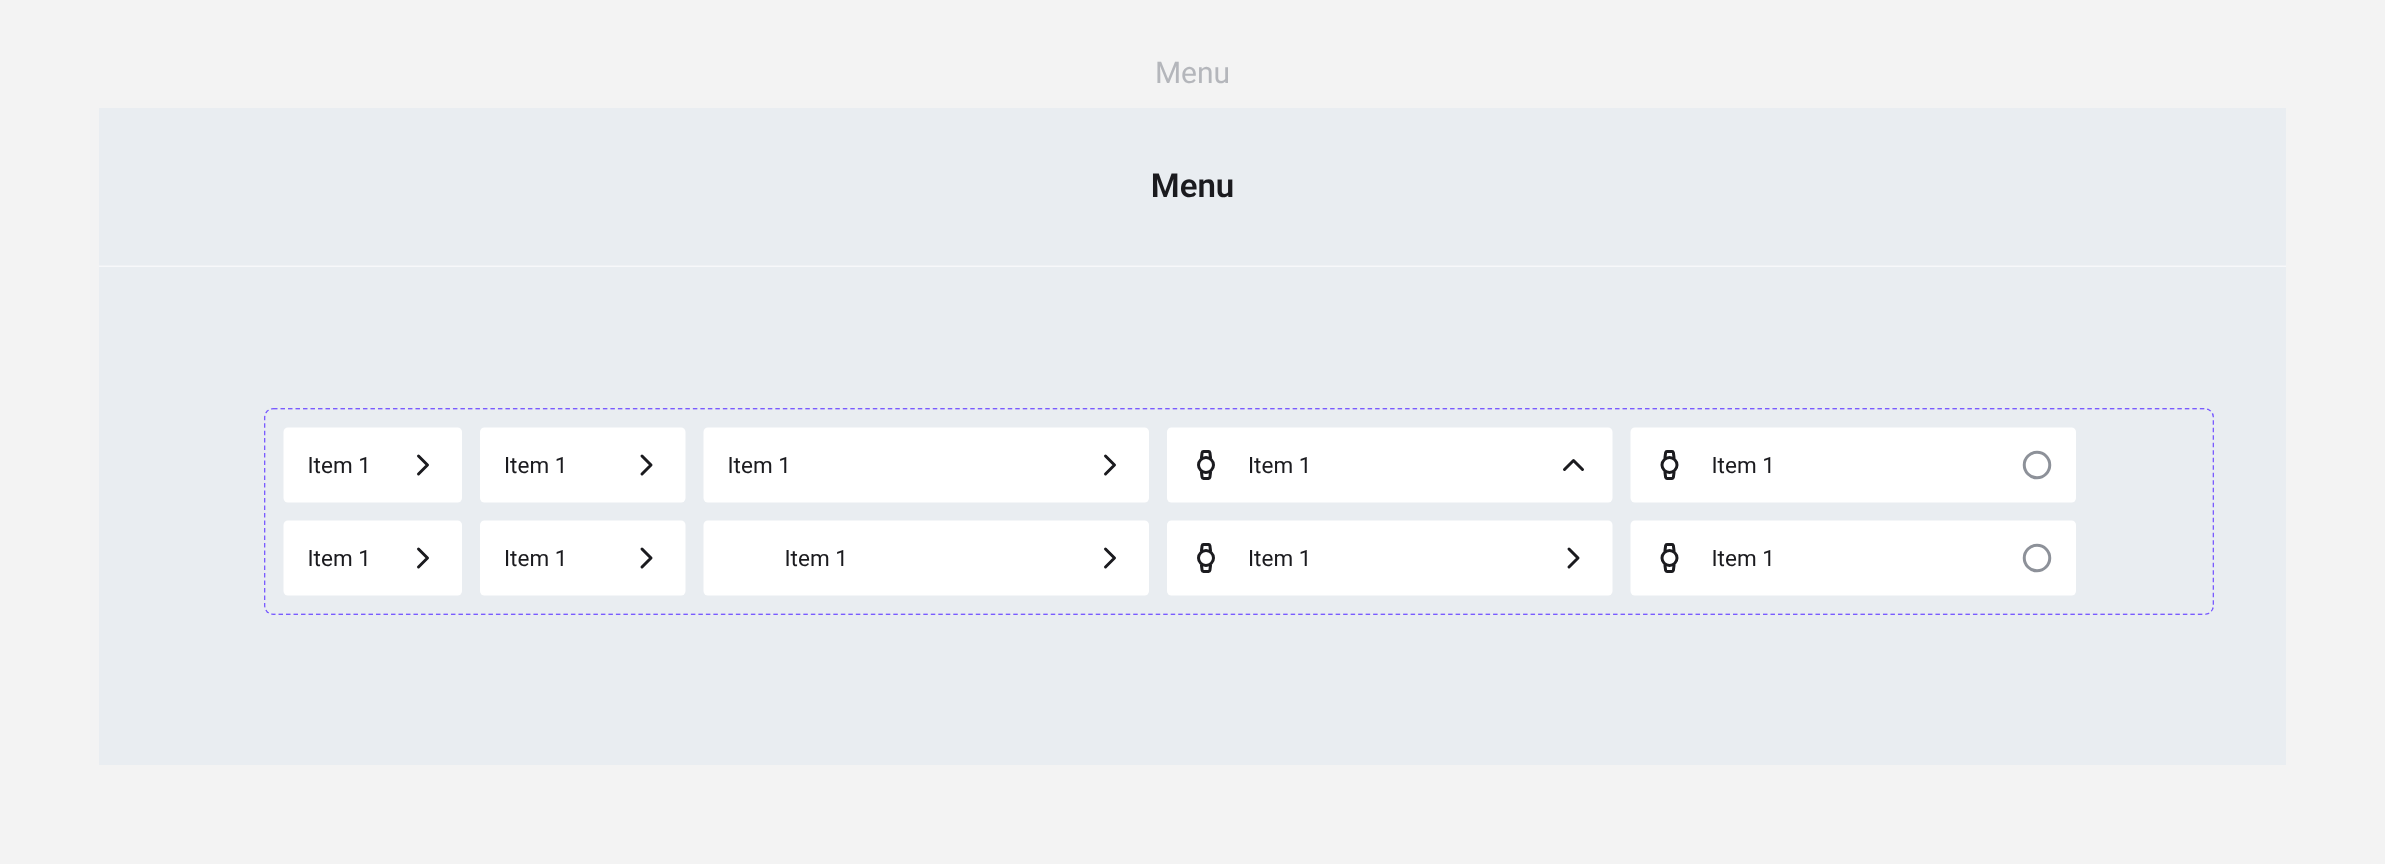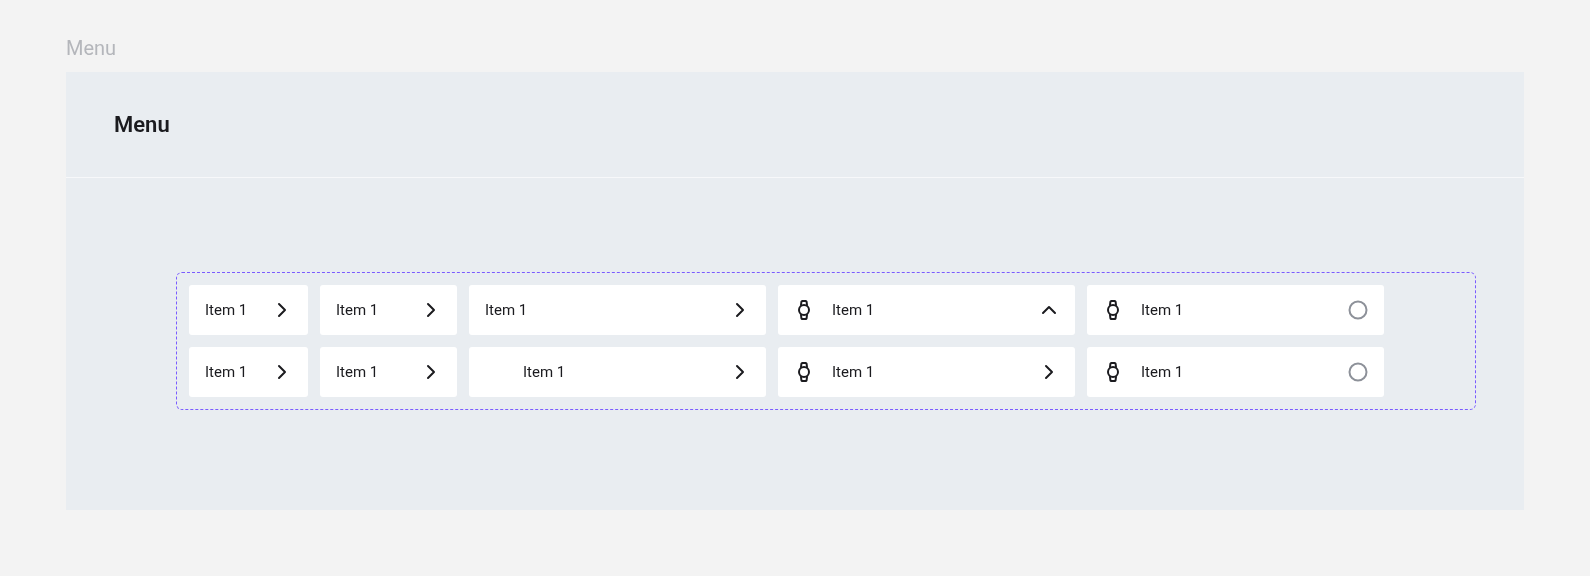--- a/index.html
+++ b/index.html
@@ -4,20 +4,21 @@
 <style>
   * { box-sizing: border-box; margin: 0; padding: 0; }
   html, body { width: 1590px; height: 576px; }
   body {
     background: #f3f3f3;
     font-family: -apple-system, BlinkMacSystemFont, "Segoe UI", Roboto, Helvetica, Arial, sans-serif;
     color: #1b1b1f;
   }
   .page-wrap {
     padding: 36px 66px 0 66px;
+    text-align: center;
   }
   .breadcrumb {
     font-size: 20px;
     color: #b4b6bb;
     margin-bottom: 12px;
   }
   .panel {
     background: #e9edf1;
   }
   .panel-header {

